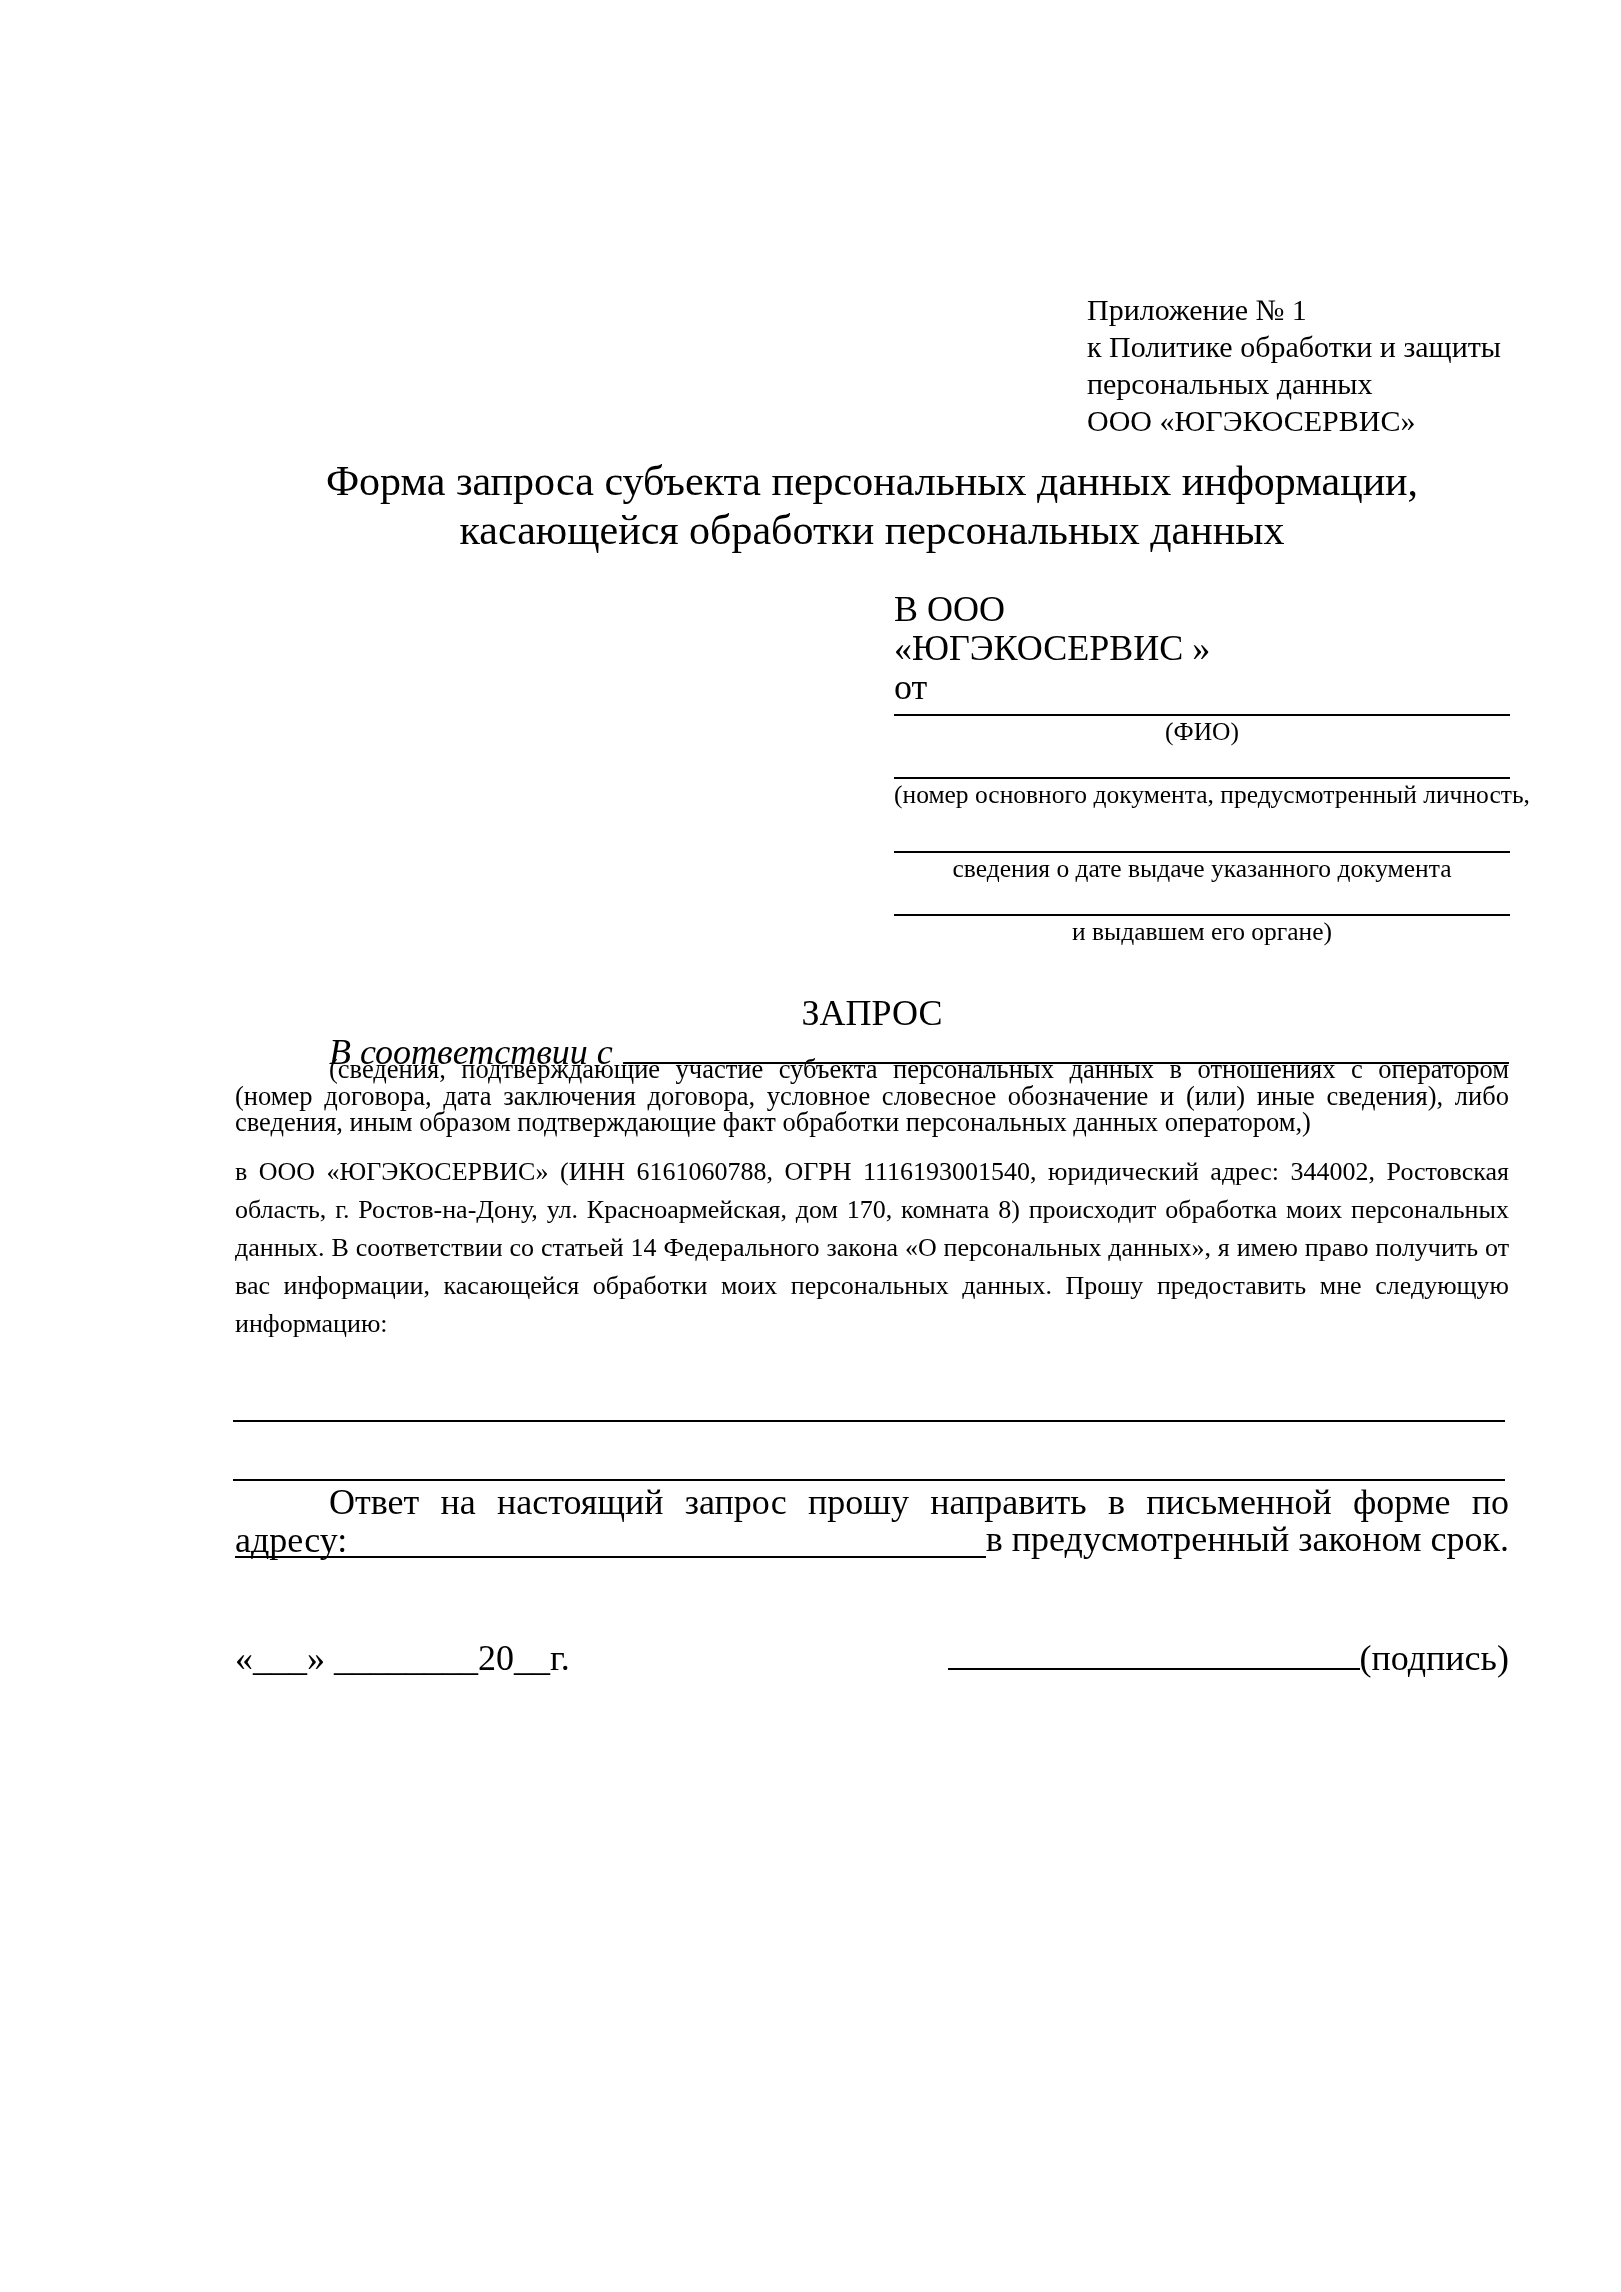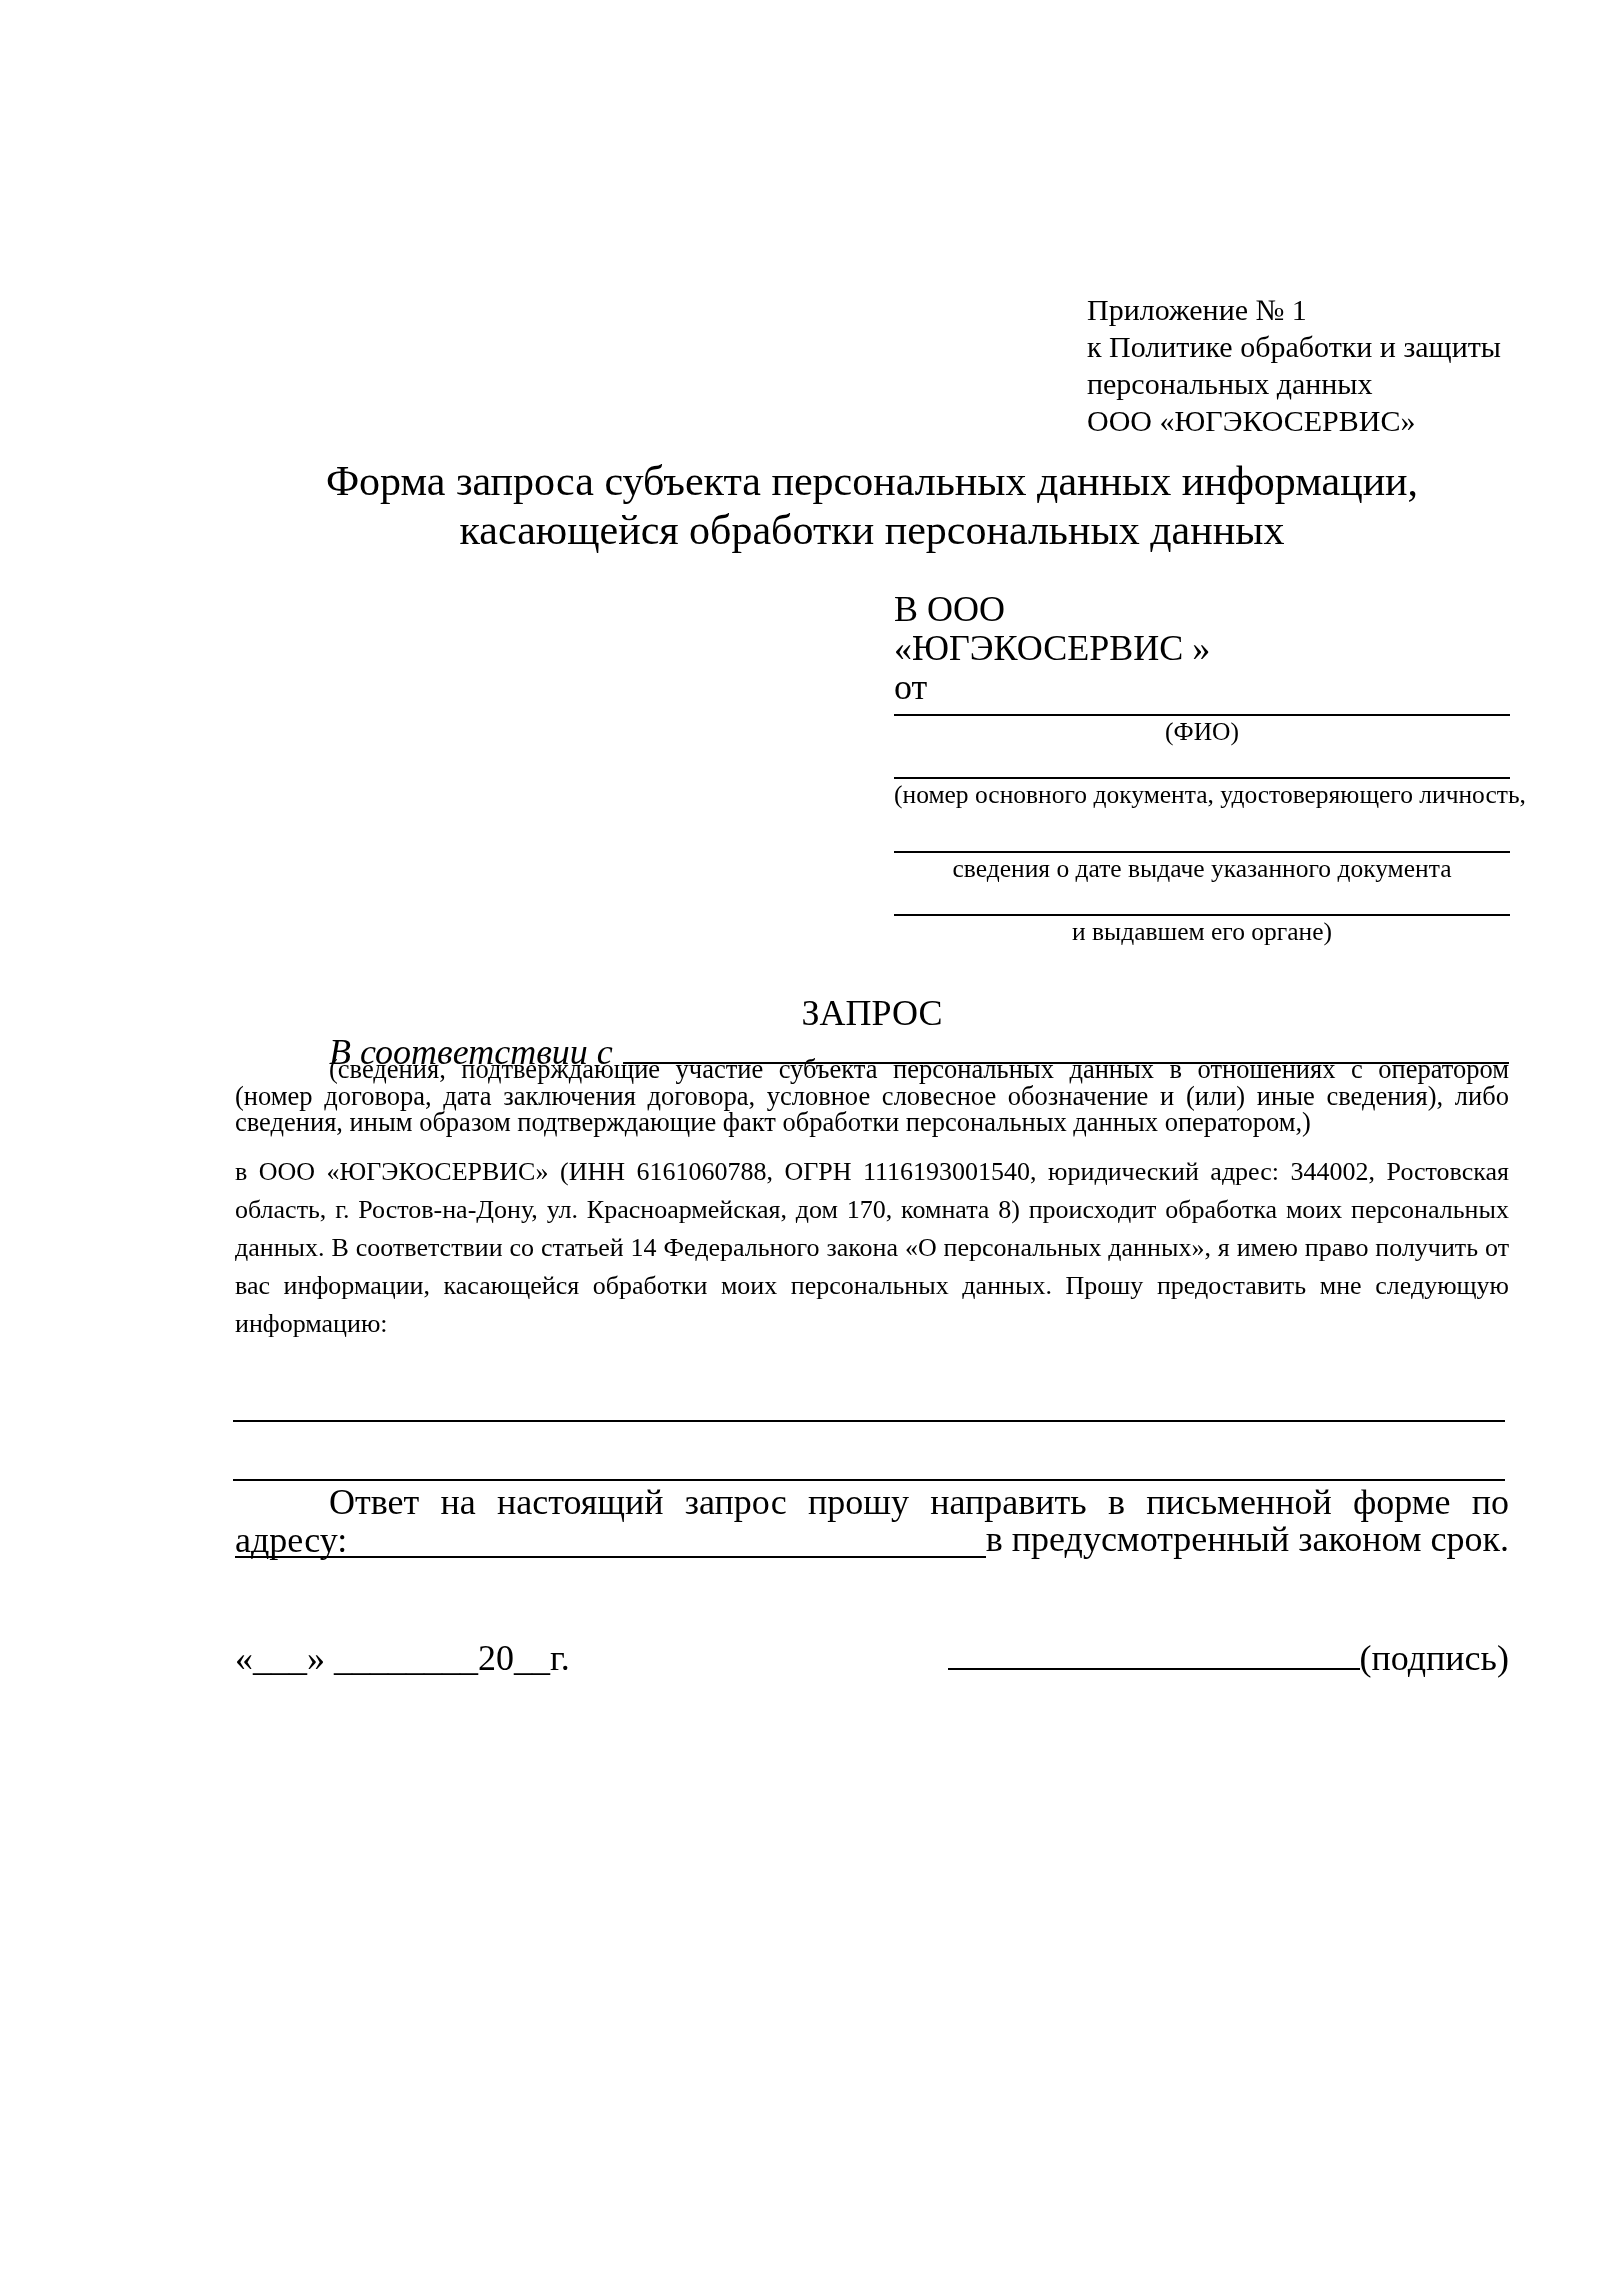--- a/index.html
+++ b/index.html
@@ -189,21 +189,21 @@
     <div>от</div>
   </div>
 
   <div class="abs field" style="top:714px">
     <div class="rule"></div>
     <div class="caption">(ФИО)</div>
   </div>
 
   <div class="abs field" style="top:777px">
     <div class="rule"></div>
-    <div class="caption">(номер основного документа, удостоверяющего личность,</div>
+    <div class="caption">(номер основного документа, предусмотренный личность,</div>
   </div>
 
   <div class="abs field" style="top:851px">
     <div class="rule"></div>
     <div class="caption">сведения о дате выдаче указанного документа</div>
   </div>
 
   <div class="abs field" style="top:914px">
     <div class="rule"></div>
     <div class="caption">и выдавшем его органе)</div>

